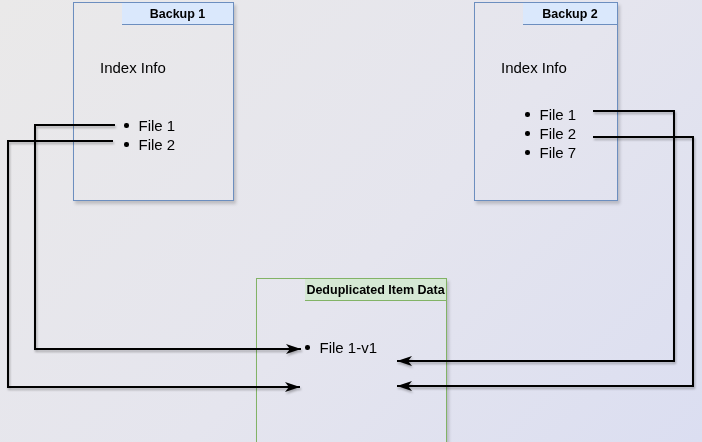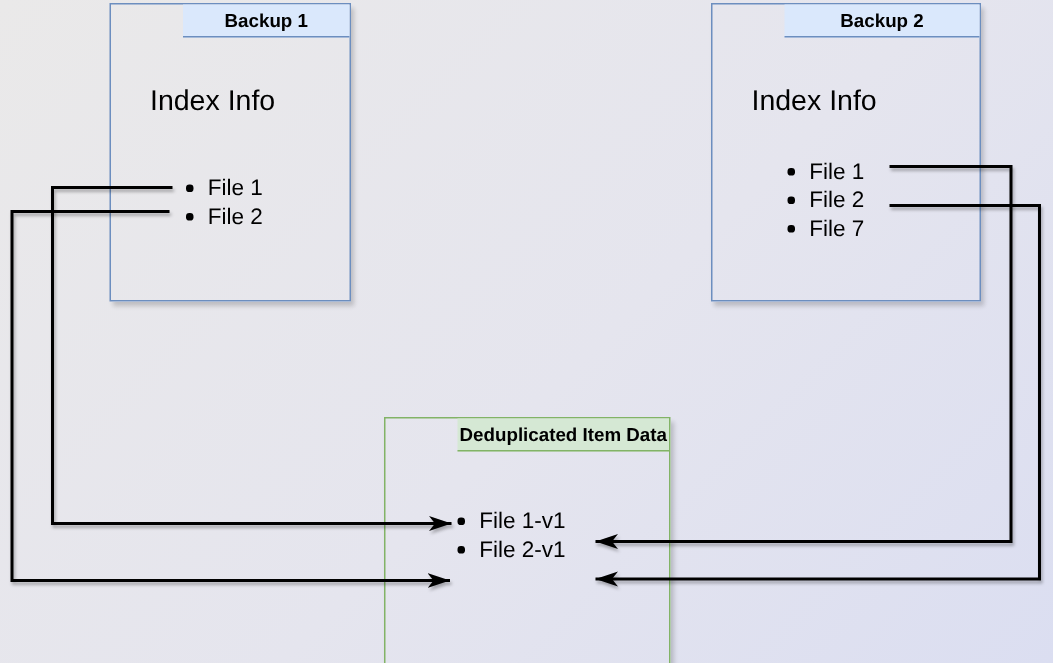--- a/index.html
+++ b/index.html
@@ -14,27 +14,27 @@
   }
   .box-header{
     box-sizing:border-box;height:22px;display:flex;align-items:center;justify-content:center;
     font-size:12.5px;font-weight:bold;border-bottom:1.5px solid;
   }
   .box.blue{border-color:#6c8ebf}
   .box.blue .box-header{background:#dae8fc;border-color:#6c8ebf}
   .box.green{border-color:#82b366}
   .box.green .box-header{background:#d5e8d4;border-color:#82b366}
 
-  .section-label{position:absolute;font-size:19px;line-height:18px;white-space:nowrap}
+  .section-label{position:absolute;font-size:15px;line-height:18px;white-space:nowrap}
   .file-list{position:absolute;margin:0;padding:0;list-style:none}
   .file-list li{display:flex;align-items:center;height:19px;font-size:15px;white-space:nowrap}
   .dot{width:4.5px;height:4.5px;border-radius:50%;background:#000;margin-right:10px;flex:0 0 auto}
 
   #backup1{left:73px;top:2px;width:161px;height:199px}
-  #backup2{left:474px;top:2px;width:180px;height:199px}
+  #backup2{left:474px;top:2px;width:144px;height:199px}
   #dedup{left:256px;top:278px;width:191px;height:184px}
 
   #backup1 .section-label{left:26px;top:56px}
   #backup2 .section-label{left:26px;top:56px}
   #backup1 .file-list{left:50px;top:113px}
   #backup2 .file-list{left:50px;top:102px}
   #dedup .file-list{left:48px;top:59px}
 
   svg.connections{position:absolute;left:0;top:0;pointer-events:none}
   .conn{stroke:#000;stroke-width:2;fill:none;filter:drop-shadow(1.5px 2px 1px rgba(0,0,0,0.28))}
@@ -84,24 +84,20 @@
 
   <div class="box green" id="dedup">
     <div class="box-header">
       <span>Deduplicated Item Data</span>
     </div>
     <ul class="file-list">
       <li>
         <span class="dot"></span>
         <span>File 1-v1</span>
       </li>
-      <li>
-        <span class="dot"></span>
-        <span>File 2-v1</span>
-      </li>
     </ul>
   </div>
 
   <svg class="connections" width="702" height="442" viewBox="0 0 702 442" aria-hidden="true">
     <defs>
       <marker id="arrowhead" markerUnits="userSpaceOnUse" markerWidth="16" markerHeight="12" refX="15" refY="5" orient="auto">
         <path d="M0,0 L15,5 L0,10 L4,5 Z" fill="#000000"></path>
       </marker>
     </defs>
     <path class="conn" marker-end="url(#arrowhead)" d="M 115 125 L 35 125 L 35 349 L 301 349"></path>

